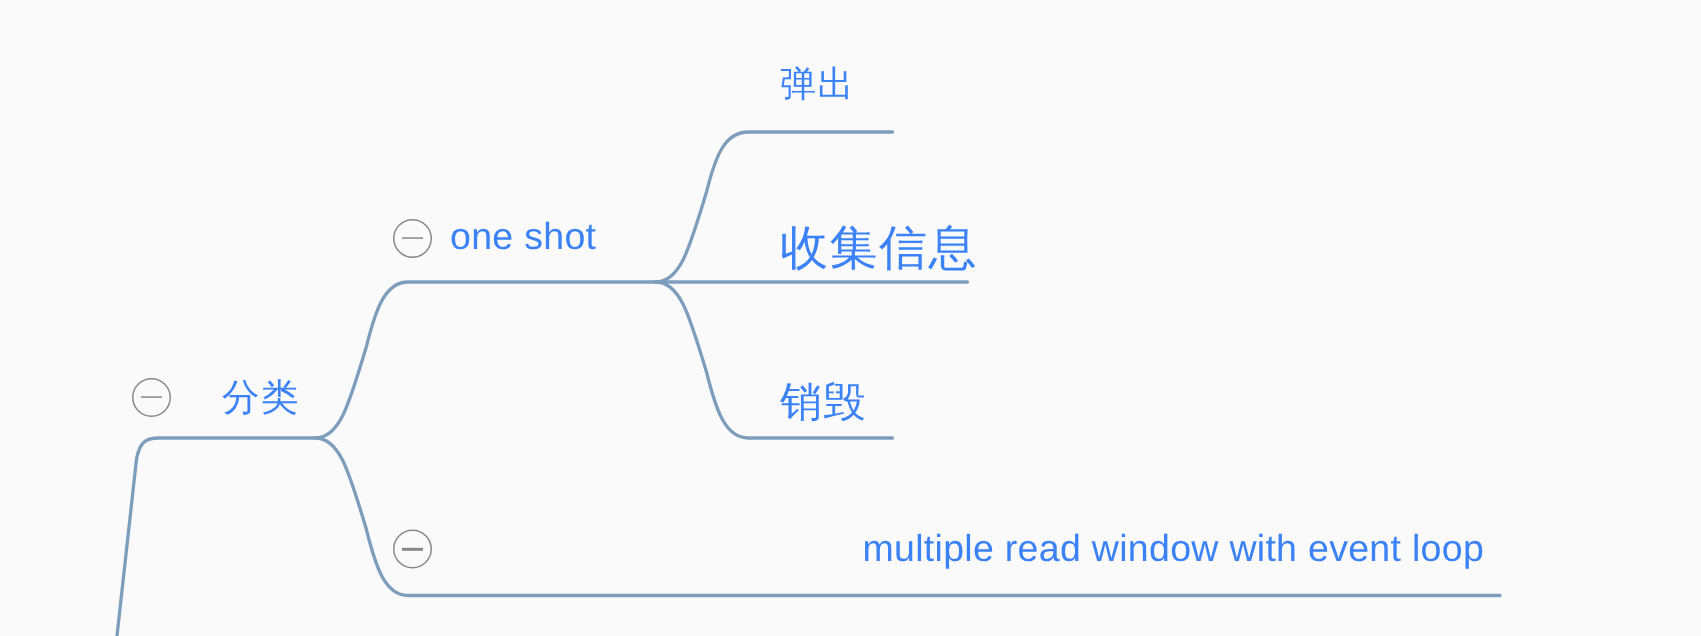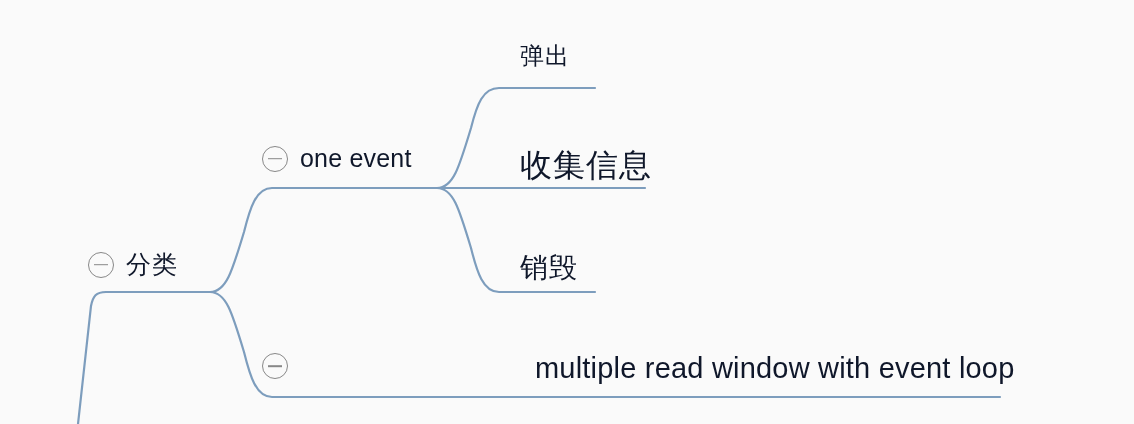--- a/index.html
+++ b/index.html
@@ -30,21 +30,21 @@
     height: 424px;
     pointer-events: none;
   }
   .node {
     position: absolute;
     display: flex;
     align-items: center;
     white-space: nowrap;
   }
   .node-label {
-    color: #0f172a;
+    color: #3b82f6;
     font-weight: 300;
     letter-spacing: 0.2px;
     text-align: right;
   }
   .node-label.cjk {
     letter-spacing: 1px;
   }
   .toggle-icon {
     width: 26px;
     height: 26px;
@@ -62,40 +62,40 @@
     position: absolute;
     left: 5px;
     right: 5px;
     top: 50%;
     height: 1.6px;
     background: #888888;
     transform: translateY(-50%);
   }
 
   
-  #node-root      { left: 88px;  top: 248px; }
+  #node-root      { left: 88px;  top: 248px; gap: 22px; }
   #node-root .node-label      { font-size: 25px; }
 
   #node-oneshot   { left: 262px; top: 144px; }
   #node-oneshot .node-label   { font-size: 25px; }
 
   #node-persistent{ left: 262px; top: 353px; }
   #node-persistent .node-label{ font-size: 25px; }
 
   #node-popup     { left: 520px; top: 40px; }
   #node-popup .node-label     { font-size: 24px; }
 
   #node-collect   { left: 520px; top: 144px; }
   #node-collect .node-label   { font-size: 32px; }
 
   #node-destroy   { left: 520px; top: 249px; }
   #node-destroy .node-label   { font-size: 28px; }
 
   #node-multiread { left: 535px; top: 352px; }
-  #node-multiread .node-label { font-size: 29px; }
+  #node-multiread .node-label { font-size: 25px; margin-left: 40px; }
 </style>
 </head>
 <body>
 
 <div id="mindmap-canvas">
 
   <svg class="edges" viewBox="0 0 1134 424" xmlns="http://www.w3.org/2000/svg">
     <g fill="none" stroke="#7d9dbd" stroke-width="2.2" stroke-linecap="round">
 
       <path d="M 210 292 L 106 292 C 96 292 93 296 91 306 L 78 424"></path>
@@ -113,21 +113,21 @@
     </g>
   </svg>
 
   <div class="node" id="node-root">
     <span class="toggle-icon"></span>
     <span class="node-label cjk">分类</span>
   </div>
 
   <div class="node" id="node-oneshot">
     <span class="toggle-icon"></span>
-    <span class="node-label">one event</span>
+    <span class="node-label">one shot</span>
   </div>
 
   <div class="node" id="node-persistent">
     <span class="toggle-icon"></span>
   </div>
 
   <div class="node" id="node-popup">
     <span class="node-label cjk">弹出</span>
   </div>
 

